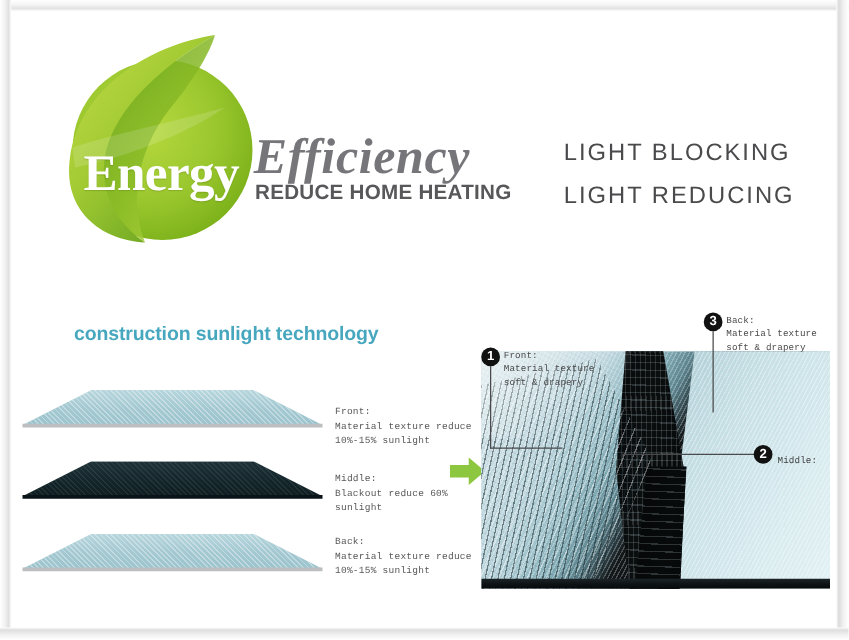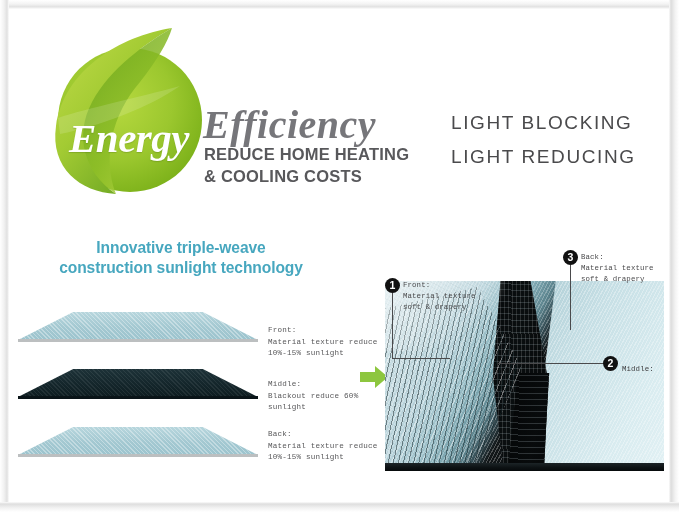--- a/index.html
+++ b/index.html
@@ -40,21 +40,20 @@
     height: 178px;
   }
   .logo-wrap svg { display:block; width:100%; height:100%; }
   .logo-word {
     position: absolute;
     left: 10px;
     top: 92px;
     width: 150px;
     text-align: center;
     font-family: "Liberation Serif", serif;
-    font-style: italic;
     font-size: 41px;
     font-weight: 700;
     color: #ffffff;
     letter-spacing: -0.5px;
     text-shadow: 0 1px 1px rgba(60,90,10,0.25);
   }
 
   
   .efficiency {
     position: absolute;
@@ -337,27 +336,26 @@
                C 40 150, 30 114, 48 80 C 66 46, 104 20, 128 6 Z" fill="url(#leafGrad)"></path>
       <path d="M128 6 C 104 20, 66 46, 48 80 C 30 114, 40 150, 72 172
                C 58 136, 68 92, 96 60 C 112 40, 124 20, 128 6 Z" fill="url(#leafFold)" opacity="0.85"></path>
       <path d="M14 96 C 44 86, 92 76, 136 64 C 104 86, 56 104, 16 112 Z" fill="#ffffff" opacity="0.14"></path>
     </svg>
     <div class="logo-word">Energy</div>
   </div>
 
   <div class="efficiency">Efficiency</div>
   <div class="reduce-line reduce-1">REDUCE HOME HEATING</div>
-  <div class="reduce-line reduce-2">&amp; COOLING COSTS</div>
 
   <div class="feature-line feature-1">LIGHT  BLOCKING</div>
   <div class="feature-line feature-2">LIGHT  REDUCING</div>
 
   <div class="blue-head">
-    <span>Innovative triple-weave</span><br>
+    <br>
     <span>construction sunlight technology</span>
   </div>
 
   <div class="layer-stack">
     <div class="layer layer-1">
       <div class="layer-slab slab-light"></div>
       <div class="layer-edge edge-light"></div>
     </div>
     <div class="layer layer-2">
       <div class="layer-slab slab-dark"></div>

